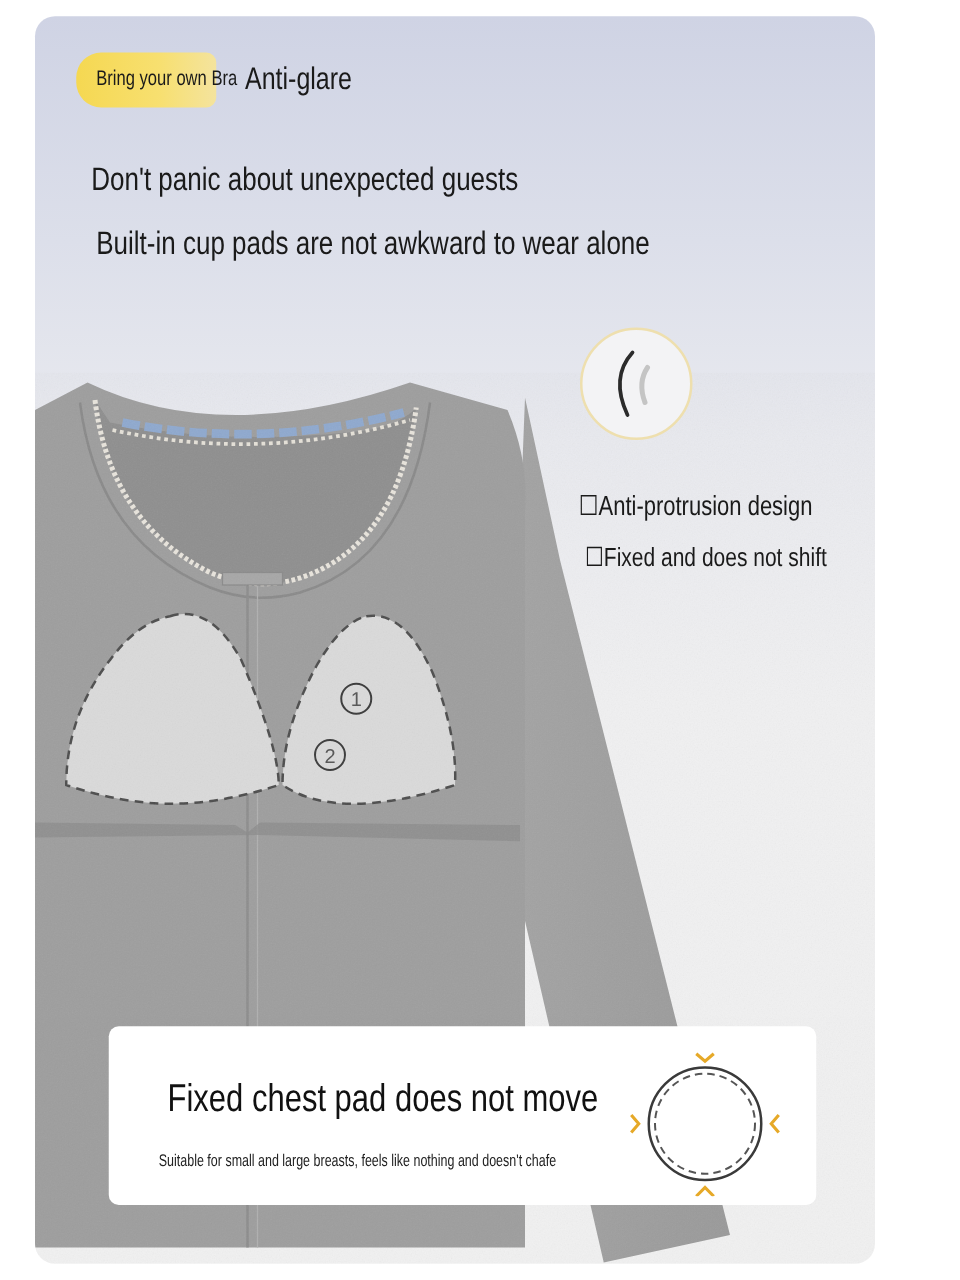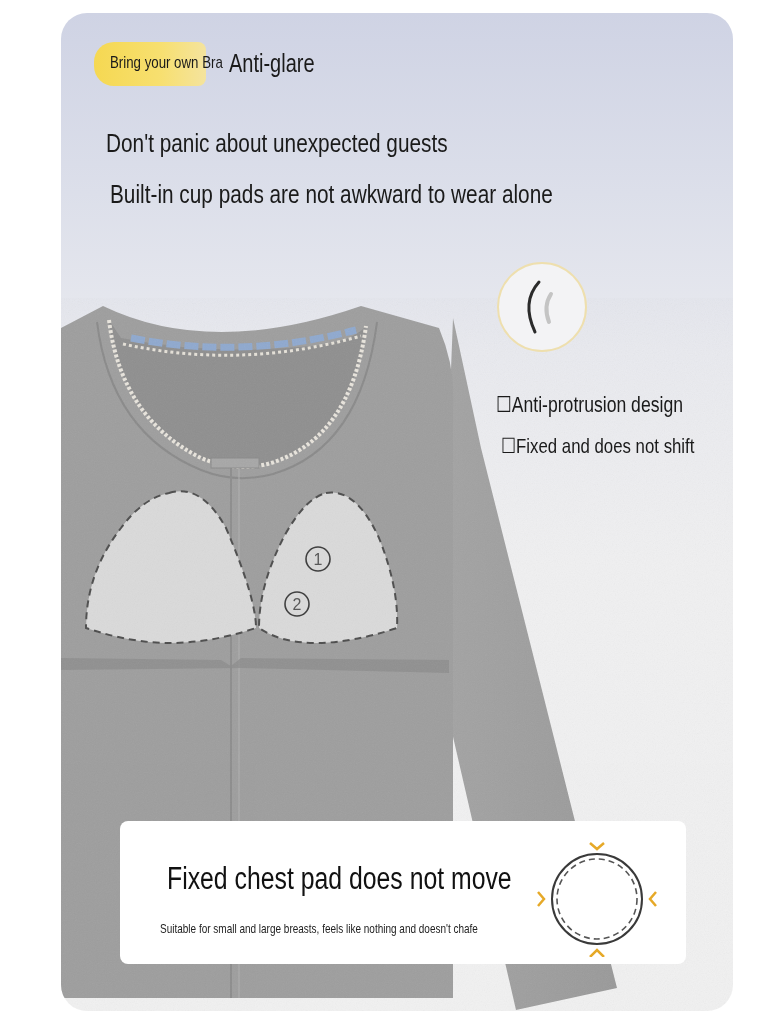--- a/index.html
+++ b/index.html
@@ -3,22 +3,22 @@
   <meta charset="utf-8">
   <style>
     html, body { margin: 0; padding: 0; }
     body {
       width: 768px; height: 1024px; overflow: hidden;
       background: #ffffff;
       font-family: "Liberation Sans", sans-serif;
       position: relative;
     }
     .panel {
-      position: absolute; left: 61px; top: 13px; width: 672px; height: 998px;
-      border-radius: 26px; overflow: hidden;
+      position: absolute; left: 28px; top: 13px; width: 672px; height: 998px;
+      border-radius: 16px; overflow: hidden;
       background: linear-gradient(180deg, #cfd3e4 0%, #dcdfea 18%, #e9eaef 34%, #f0f0f1 55%, #f1f1f1 100%);
     }
     .cond {
       font-family: "Liberation Sans", sans-serif;
       transform-origin: left center;
       white-space: nowrap;
       color: #1a1a1a;
       position: absolute;
     }
     .highlight {

